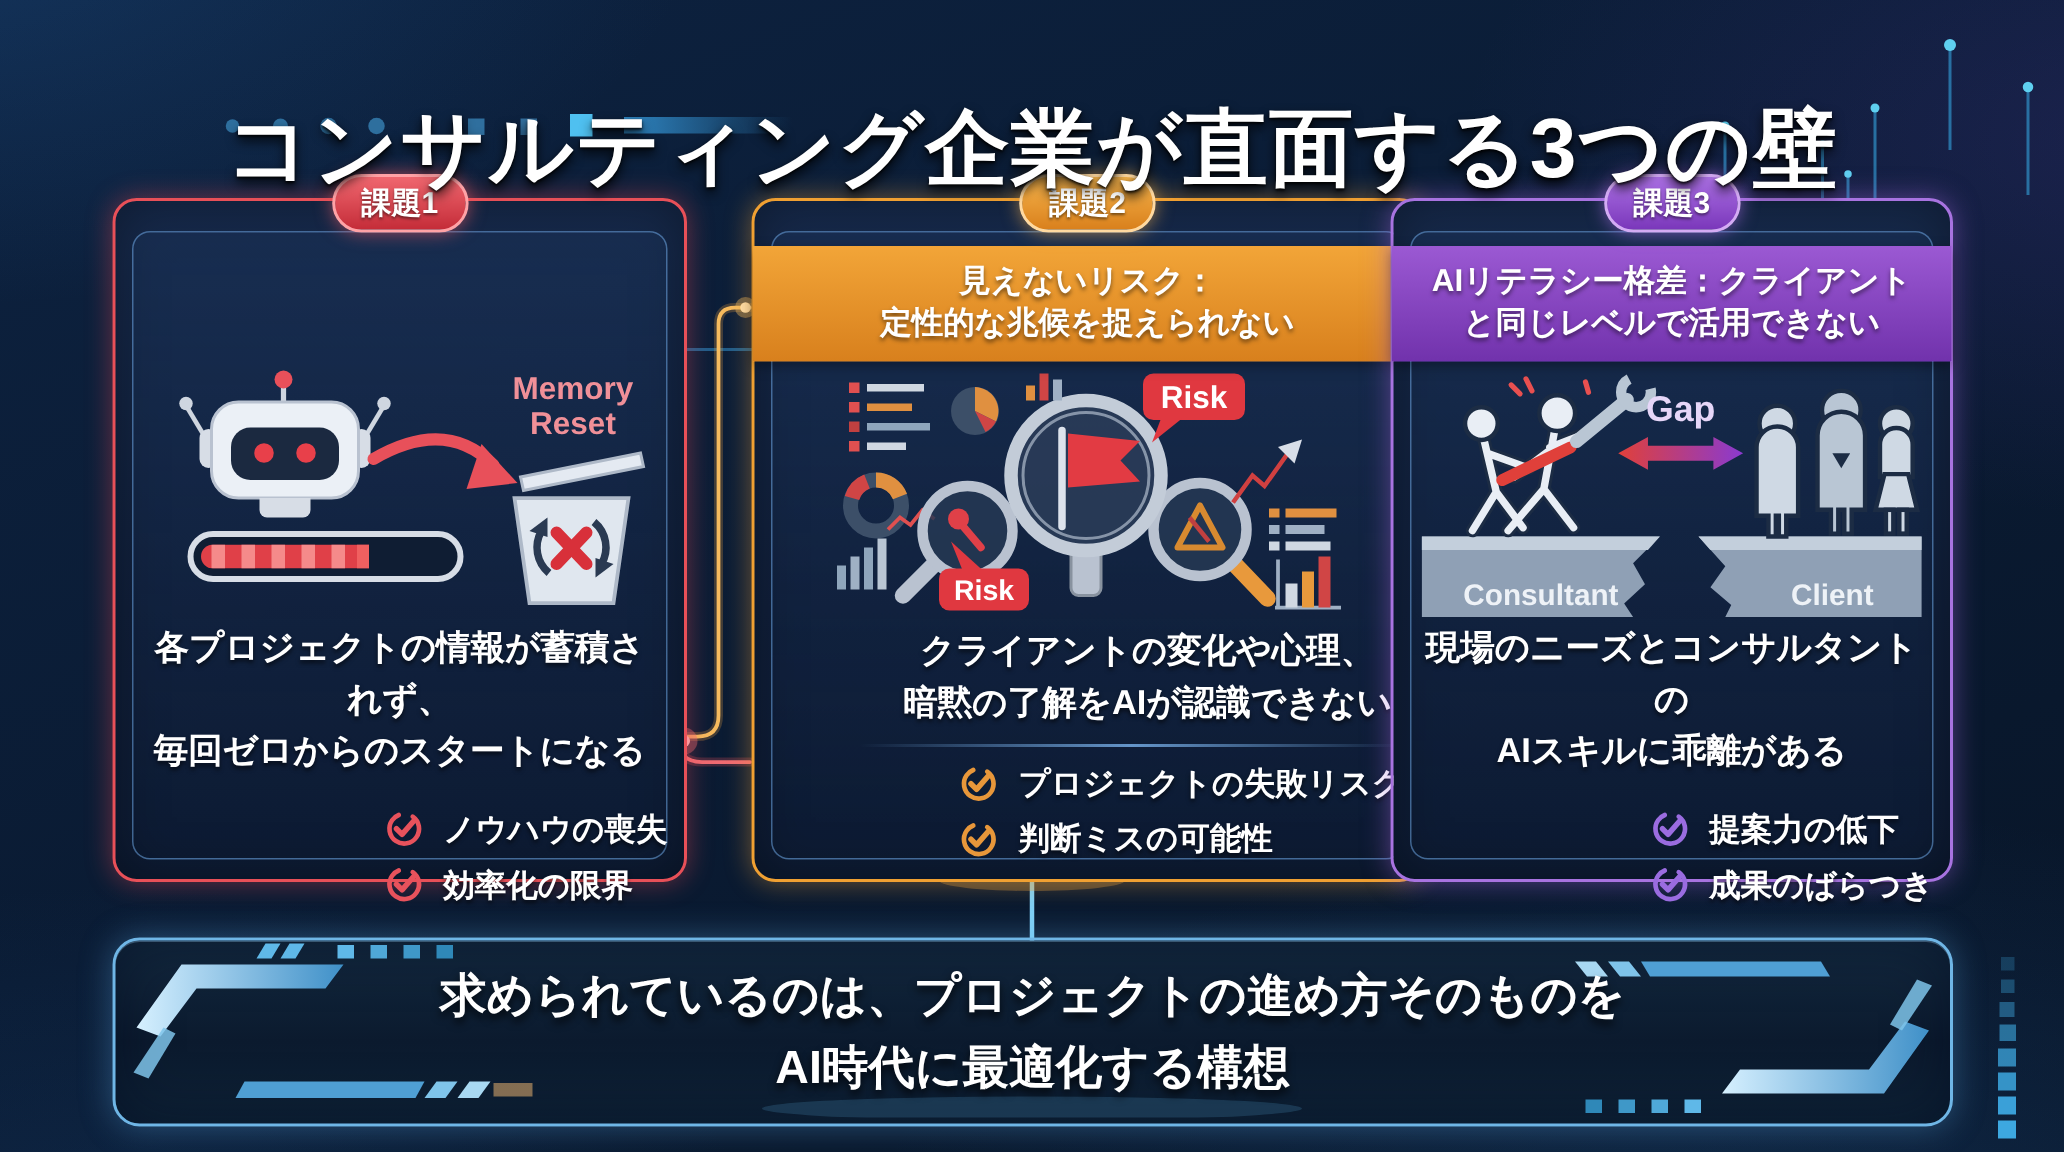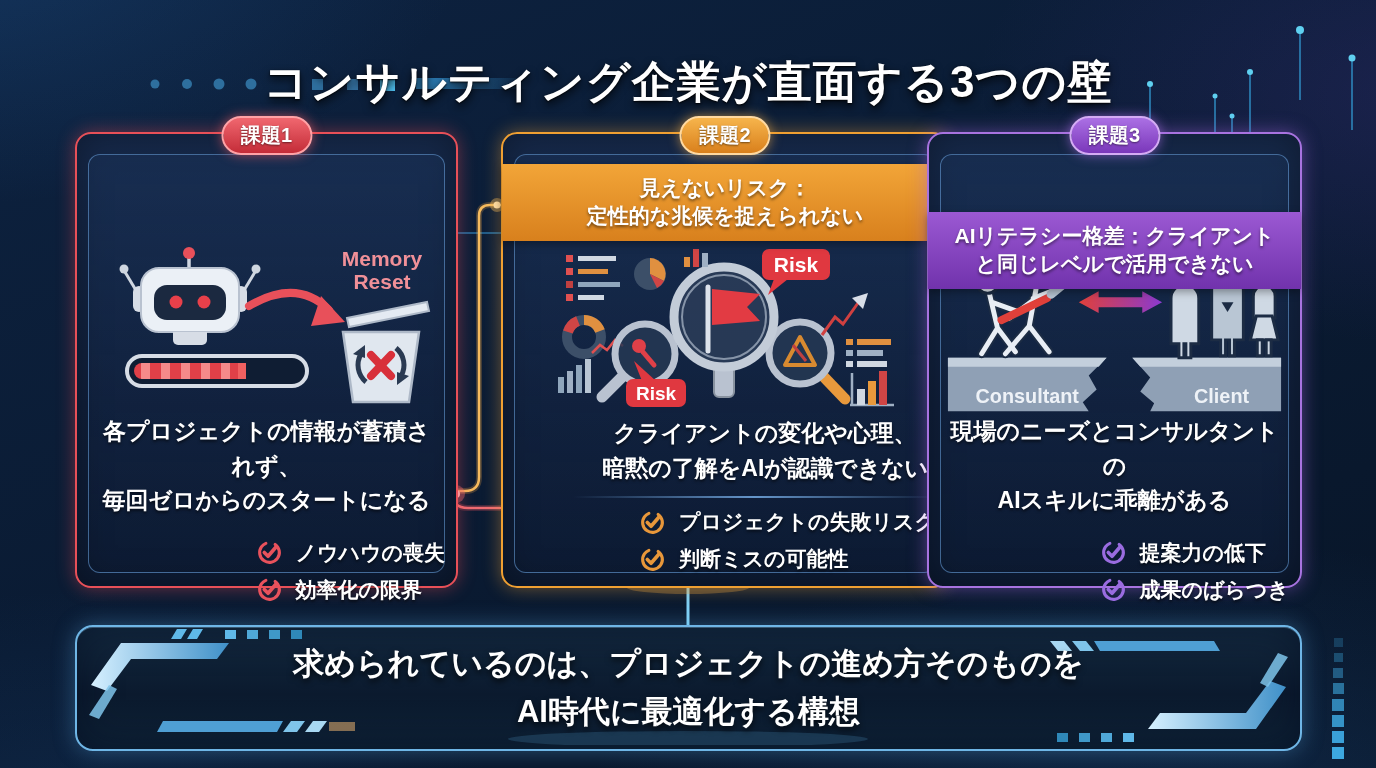--- a/index.html
+++ b/index.html
@@ -11,21 +11,21 @@
       radial-gradient(900px 460px at -4% -8%, rgba(36,96,160,.30), transparent 58%),
       radial-gradient(760px 420px at 104% 12%, rgba(70,50,140,.28), transparent 60%),
       radial-gradient(1000px 520px at 86% 112%, rgba(40,100,170,.25), transparent 62%),
       radial-gradient(700px 400px at 6% 108%, rgba(30,80,140,.22), transparent 60%),
       linear-gradient(160deg,#0d2240 0%,#0a1b33 52%,#081527 100%);
   }
   svg text{font-family:"Liberation Sans","DejaVu Sans",sans-serif;}
 
   .page-title{
     position:absolute;top:24px;left:0;width:100%;text-align:center;z-index:3;
-    font-size:44px;font-weight:800;letter-spacing:1px;
+    font-size:56px;font-weight:800;letter-spacing:1px;
     text-shadow:0 4px 8px rgba(0,0,0,.85), 0 1px 2px rgba(0,0,0,.9);
     white-space:pre-line;
   }
 
   
   .card{position:absolute;top:132px;height:456px;border-radius:16px;z-index:2;
     background:linear-gradient(180deg,#16294a 0%,#101f3a 60%,#0d1b33 100%);}
   .card.c1{left:75px;width:383px;border:2.5px solid #e85058;box-shadow:0 0 18px rgba(232,70,80,.45), inset 0 0 34px rgba(0,0,0,.35);}
   .card.c2{left:501px;width:448px;border:2.5px solid #f0a032;box-shadow:0 0 18px rgba(240,160,50,.45), inset 0 0 34px rgba(0,0,0,.35);}
   .card.c3{left:927px;width:375px;border:2.5px solid #a873e0;box-shadow:0 0 18px rgba(160,100,220,.5), inset 0 0 34px rgba(0,0,0,.35);}
@@ -36,21 +36,21 @@
     padding:4px 18px;border-radius:999px;font-size:20px;font-weight:700;white-space:nowrap;
     text-shadow:0 1px 2px rgba(0,0,0,.5);}
   .c1 .badge{background:linear-gradient(180deg,#f0676f,#c42c38);border:2px solid #ffa2a6;box-shadow:0 0 12px rgba(240,90,100,.65);}
   .c2 .badge{background:linear-gradient(180deg,#f6b44c,#d9801c);border:2px solid #ffd9a0;box-shadow:0 0 12px rgba(240,170,70,.65);}
   .c3 .badge{background:linear-gradient(180deg,#ab70e4,#7a37ba);border:2px solid #d4abf4;box-shadow:0 0 12px rgba(170,110,230,.65);}
   .card-header{position:absolute;left:-1px;right:-1px;top:30px;z-index:3;
     padding:10px 6px;text-align:center;font-size:21px;font-weight:800;line-height:1.35;
     white-space:pre-line;text-shadow:0 2px 3px rgba(0,0,0,.5);}
   .c1 .card-header{background:linear-gradient(180deg,#da4850,#b32934);box-shadow:0 3px 8px rgba(0,0,0,.35);}
   .c2 .card-header{background:linear-gradient(180deg,#f2a538,#d8801d);box-shadow:0 3px 8px rgba(0,0,0,.35);}
-  .c3 .card-header{background:linear-gradient(180deg,#9b59d3,#7132ac);box-shadow:0 3px 8px rgba(0,0,0,.35);margin-top:48px;}
+  .c3 .card-header{background:linear-gradient(180deg,#9b59d3,#7132ac);box-shadow:0 3px 8px rgba(0,0,0,.35);}
   .card-content{position:absolute;left:11px;right:11px;top:106px;bottom:13px;z-index:2;
     display:flex;flex-direction:column;align-items:flex-end;}
   .illus{width:100%;height:178px;display:flex;align-items:center;justify-content:center;}
   .desc{margin:2px 8px 0;font-size:23px;font-weight:700;text-align:center;line-height:1.5;
     white-space:pre-line;text-shadow:0 2px 3px rgba(0,0,0,.6);}
   .divider{width:86%;height:2px;margin:11px 0 10px;
     background:linear-gradient(90deg,transparent,rgba(130,190,250,.75),transparent);}
   .checklist{list-style:none;margin:0;padding:0;display:flex;flex-direction:column;gap:9px;align-items:flex-start;}
   .checklist li{display:flex;align-items:center;gap:13px;font-size:21px;font-weight:700;
     text-shadow:0 2px 3px rgba(0,0,0,.6);}

